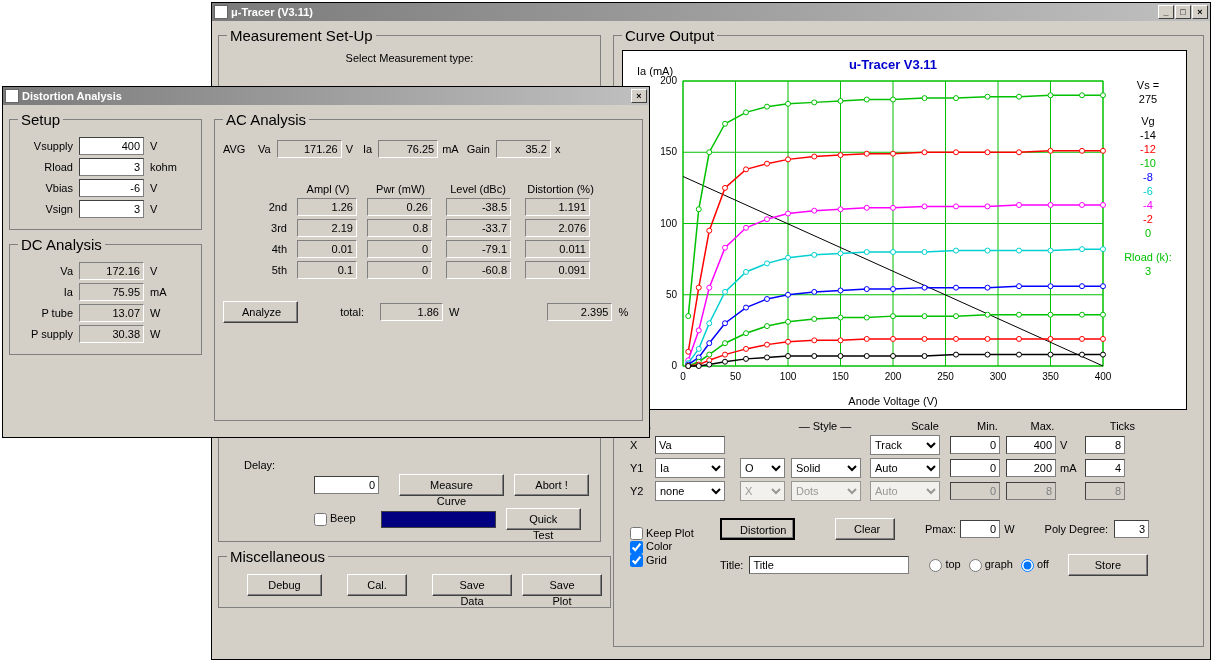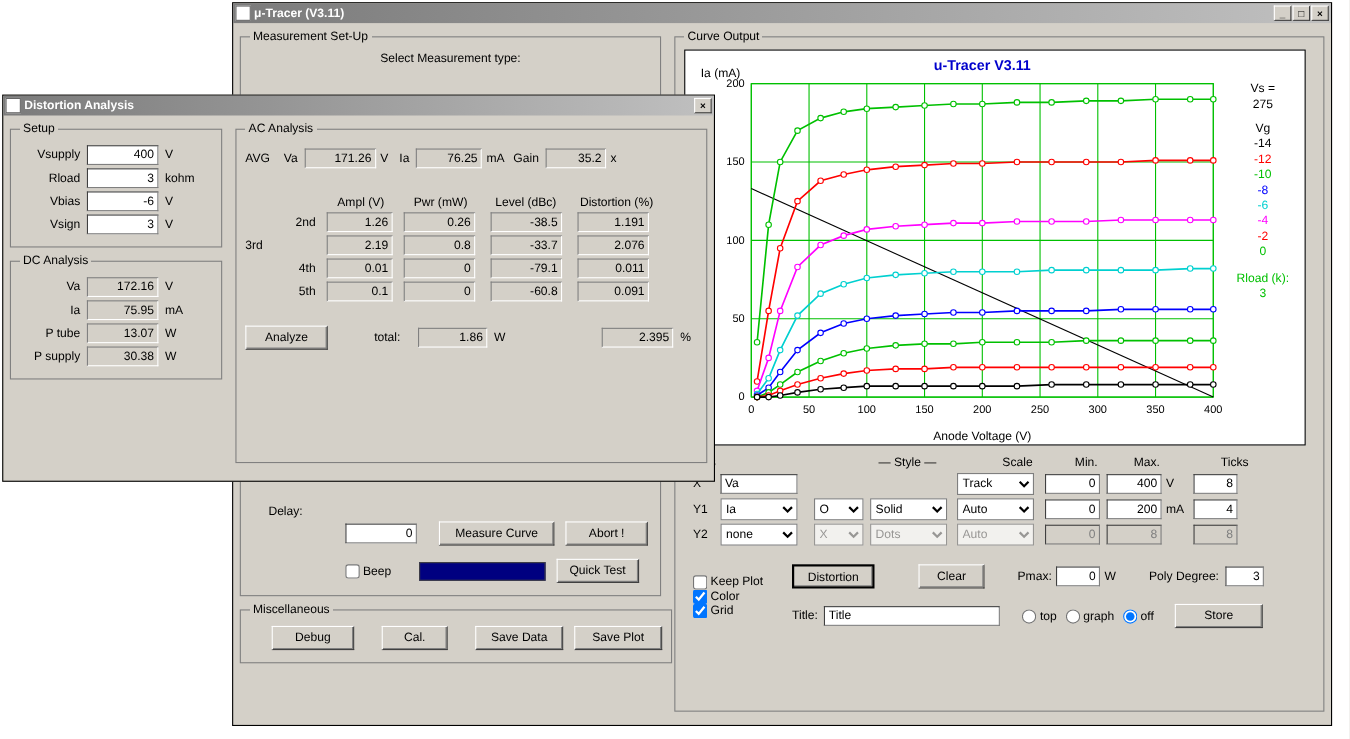--- a/index.html
+++ b/index.html
@@ -47,42 +47,42 @@
     font-weight: bold;
   }
   fieldset {
     border: 1px solid #808080;
     border-radius: 0;
     padding: 6px 8px 8px 8px;
     margin: 6px;
     position: relative;
   }
   fieldset > legend {
-    font-size: 11px;
+    font-size: 15px;
     padding: 0 3px;
   }
   .row { display: flex; align-items: center; margin: 3px 0; }
   .lbl { display: inline-block; }
   .readonly {
     background: #d4d0c8 !important;
     border: 1px solid #808080;
     border-top-color: #808080; border-left-color: #808080;
     border-right-color: #fff; border-bottom-color: #fff;
     text-align: right;
     padding: 1px 3px;
     height: 18px;
     line-height: 14px;
     display: inline-block;
   }
   .btn {
     background: #d4d0c8;
     border: 1px solid #fff;
     border-right-color: #404040; border-bottom-color: #404040;
     box-shadow: inset -1px -1px 0 #808080;
-    padding: 2px 6px;
+    padding: 2px 18px;
     text-align: center;
     height: 22px;
     line-height: 16px;
     cursor: default;
   }
   select.sel {
     background: #fff;
     border: 1px solid #7f7f7f;
     font-size: 11px;
     font-family: inherit;
@@ -523,21 +523,21 @@
         </div>
         <div id="ac-rows">
             <div class="row">
               <span style="width:70px;text-align:right;padding-right:6px;">2nd</span>
               <span class="readonly" style="width:60px;margin-left:4px;">1.26</span>
               <span class="readonly" style="width:65px;margin-left:10px;">0.26</span>
               <span class="readonly" style="width:65px;margin-left:14px;">-38.5</span>
               <span class="readonly" style="width:65px;margin-left:14px;">1.191</span>
             </div>
             <div class="row">
-              <span style="width:70px;padding-right:6px;">3rd</span>
+              <span style="width:70px;text-align:right;padding-right:6px;">3rd</span>
               <span class="readonly" style="width:60px;margin-left:4px;">2.19</span>
               <span class="readonly" style="width:65px;margin-left:10px;">0.8</span>
               <span class="readonly" style="width:65px;margin-left:14px;">-33.7</span>
               <span class="readonly" style="width:65px;margin-left:14px;">2.076</span>
             </div>
             <div class="row">
               <span style="width:70px;text-align:right;padding-right:6px;">4th</span>
               <span class="readonly" style="width:60px;margin-left:4px;">0.01</span>
               <span class="readonly" style="width:65px;margin-left:10px;">0</span>
               <span class="readonly" style="width:65px;margin-left:14px;">-79.1</span>

